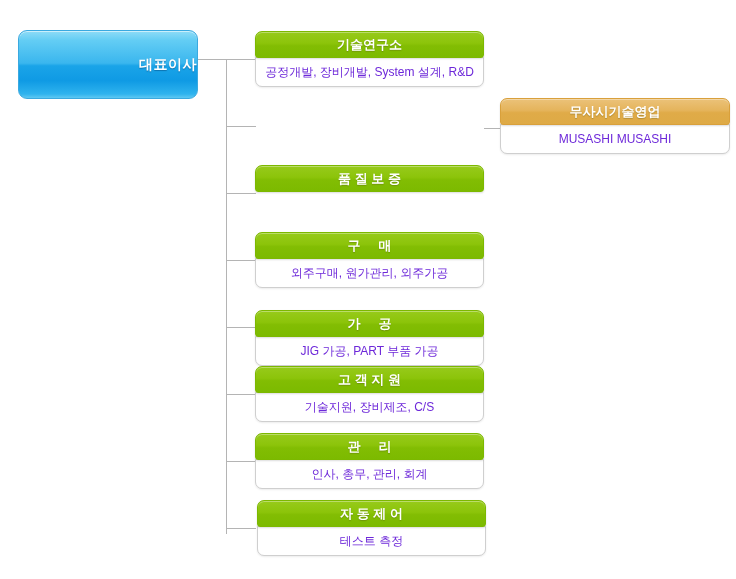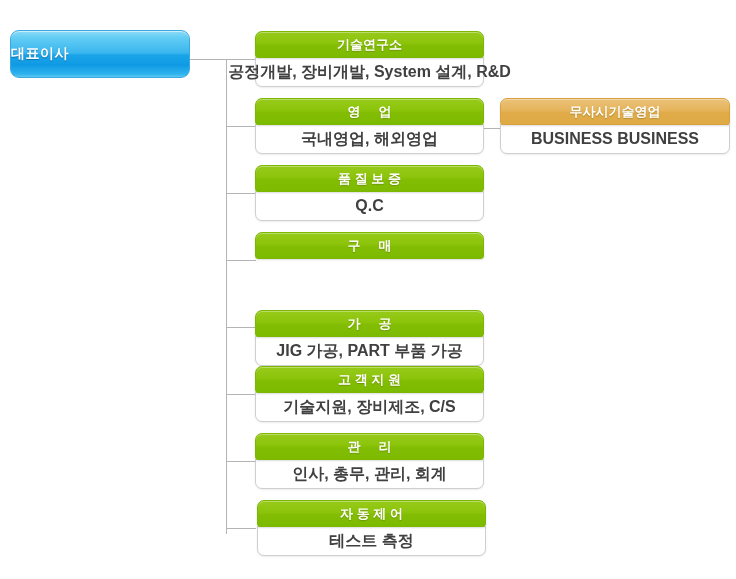--- a/index.html
+++ b/index.html
@@ -15,38 +15,38 @@
     position: relative;
     width: 736px;
     height: 579px;
     overflow: hidden;
     background: #ffffff;
   }
 
   
   .root-box {
     position: absolute;
-    left: 10px;
+    left: 18px;
     top: 30px;
     width: 180px;
-    height: 48px;
+    height: 69px;
     border-radius: 9px;
     border: 1px solid #3aa9e0;
     background: linear-gradient(to bottom,
                 #8fdcf7 0%,
                 #63cdf4 14%,
                 #3ab6ee 48%,
                 #1aa4e8 52%,
                 #0f9ae4 74%,
                 #2fb3ee 94%,
                 #5ec8f2 100%);
     box-shadow: inset 0 1px 0 rgba(255,255,255,0.55);
     display: flex;
     align-items: center;
-    justify-content: flex-start;
+    justify-content: flex-end;
     box-sizing: border-box;
   }
   .root-box .root-label {
     color: #ffffff;
     font-size: 14px;
     font-weight: bold;
     letter-spacing: 0.5px;
     text-shadow: 0 1px 1px rgba(0,60,110,0.45);
   }
 
@@ -89,24 +89,23 @@
     background: #ffffff;
     border: 1px solid #cfcfcf;
     border-radius: 0 0 7px 7px;
     display: flex;
     align-items: center;
     justify-content: center;
     box-sizing: border-box;
     box-shadow: 0 1px 2px rgba(0,0,0,0.08);
   }
   .dept-body .dept-desc {
-    color: #404040;
-    font-size: 16px;
+    color: #6d28d9;
+    font-size: 12px;
     white-space: nowrap;
-    font-weight: bold;
   }
 
   
   .line-h, .line-v {
     position: absolute;
     background: #b4b4b4;
   }
   .line-h { height: 1px; }
   .line-v { width: 1px; }
 </style>
@@ -136,41 +135,33 @@
 
   <div class="dept-box" style="left:255px; top:31px;">
     <div class="dept-head green">
       <span class="dept-title">기술연구소</span>
     </div>
     <div class="dept-body">
       <span class="dept-desc">공정개발, 장비개발, System 설계, R&amp;D</span>
     </div>
   </div>
 
-  <div class="dept-box" style="left:255px; top:98px;">
-    <div class="dept-head green">
-      <span class="dept-title">영     업</span>
-    </div>
-    <div class="dept-body">
-      <span class="dept-desc">국내영업, 해외영업</span>
-    </div>
-  </div>
 
   <div class="dept-box" style="left:255px; top:165px;text-align:center;">
     <div class="dept-head green">
       <span class="dept-title">품 질 보 증</span>
     </div>
-    <div class="dept-body">
-      <span class="dept-desc">Q.C</span>
-    </div>
   </div>
 
   <div class="dept-box" style="left:255px; top:232px;border-radius:15px;">
     <div class="dept-head green">
       <span class="dept-title">구     매</span>
+    </div>
+    <div class="dept-body">
+      <span class="dept-desc">외주구매, 원가관리, 외주가공</span>
     </div>
   </div>
 
   <div class="dept-box" style="left:255px; top:310px;">
     <div class="dept-head green">
       <span class="dept-title">가     공</span>
     </div>
     <div class="dept-body">
       <span class="dept-desc">JIG 가공, PART 부품 가공</span>
     </div>
@@ -201,17 +192,17 @@
     <div class="dept-body">
       <span class="dept-desc">테스트 측정</span>
     </div>
   </div>
 
   <div class="dept-box" style="left:500px; top:98px; width:230px;">
     <div class="dept-head orange">
       <span class="dept-title">무사시기술영업</span>
     </div>
     <div class="dept-body">
-      <span class="dept-desc">BUSINESS BUSINESS</span>
+      <span class="dept-desc">MUSASHI MUSASHI</span>
     </div>
   </div>
 
 </div>
 
 </body></html>

